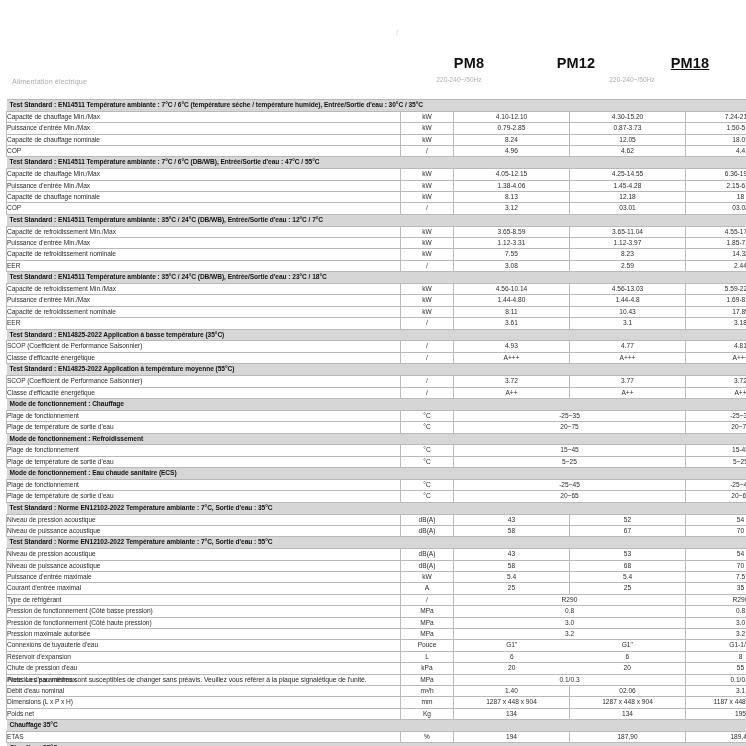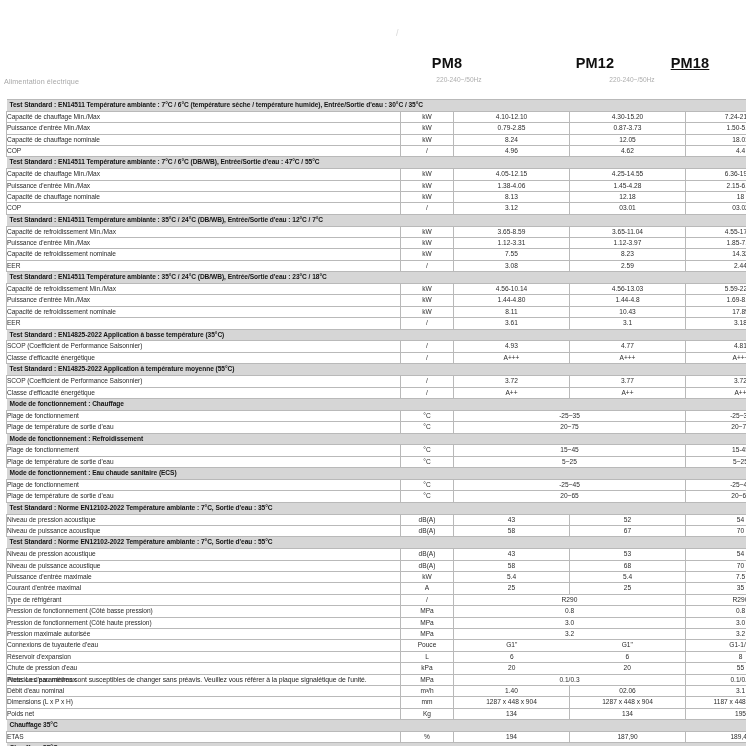--- a/index.html
+++ b/index.html
@@ -35,21 +35,21 @@
   
   .model-header {
     position: absolute;
     left: 0;
     top: 55px;
     width: 746px;
     height: 42px;
   }
   .ps-label {
     position: absolute;
-    left: 4px;
+    left: 12px;
     top: 22px;
     font-size: 7.2px;
     color: #a8a8a8;
     letter-spacing: .1px;
     white-space: nowrap;
   }
   .model-name {
     position: absolute;
     top: 0px;
     font-size: 14.5px;
@@ -59,22 +59,22 @@
     text-align: center;
   }
   .model-volt {
     position: absolute;
     top: 21px;
     font-size: 6.6px;
     color: #aeaeae;
     text-align: center;
     white-space: nowrap;
   }
-  #mh-pm8   { left: 388px; width: 118px; }
-  #mh-pm12  { left: 536px; width: 118px; }
+  #mh-pm8   { left: 410px; width: 118px; }
+  #mh-pm12  { left: 517px; width: 118px; }
   #mh-pm18  { left: 634px; width: 112px; text-decoration: underline; }
   #mv-pm8   { left: 400px; width: 118px; }
   #mv-pm1218{ left: 517px; width: 230px; }
 
   
   table.spec {
     position: absolute;
     left: 6px;
     top: 99px;
     width: 734px;

